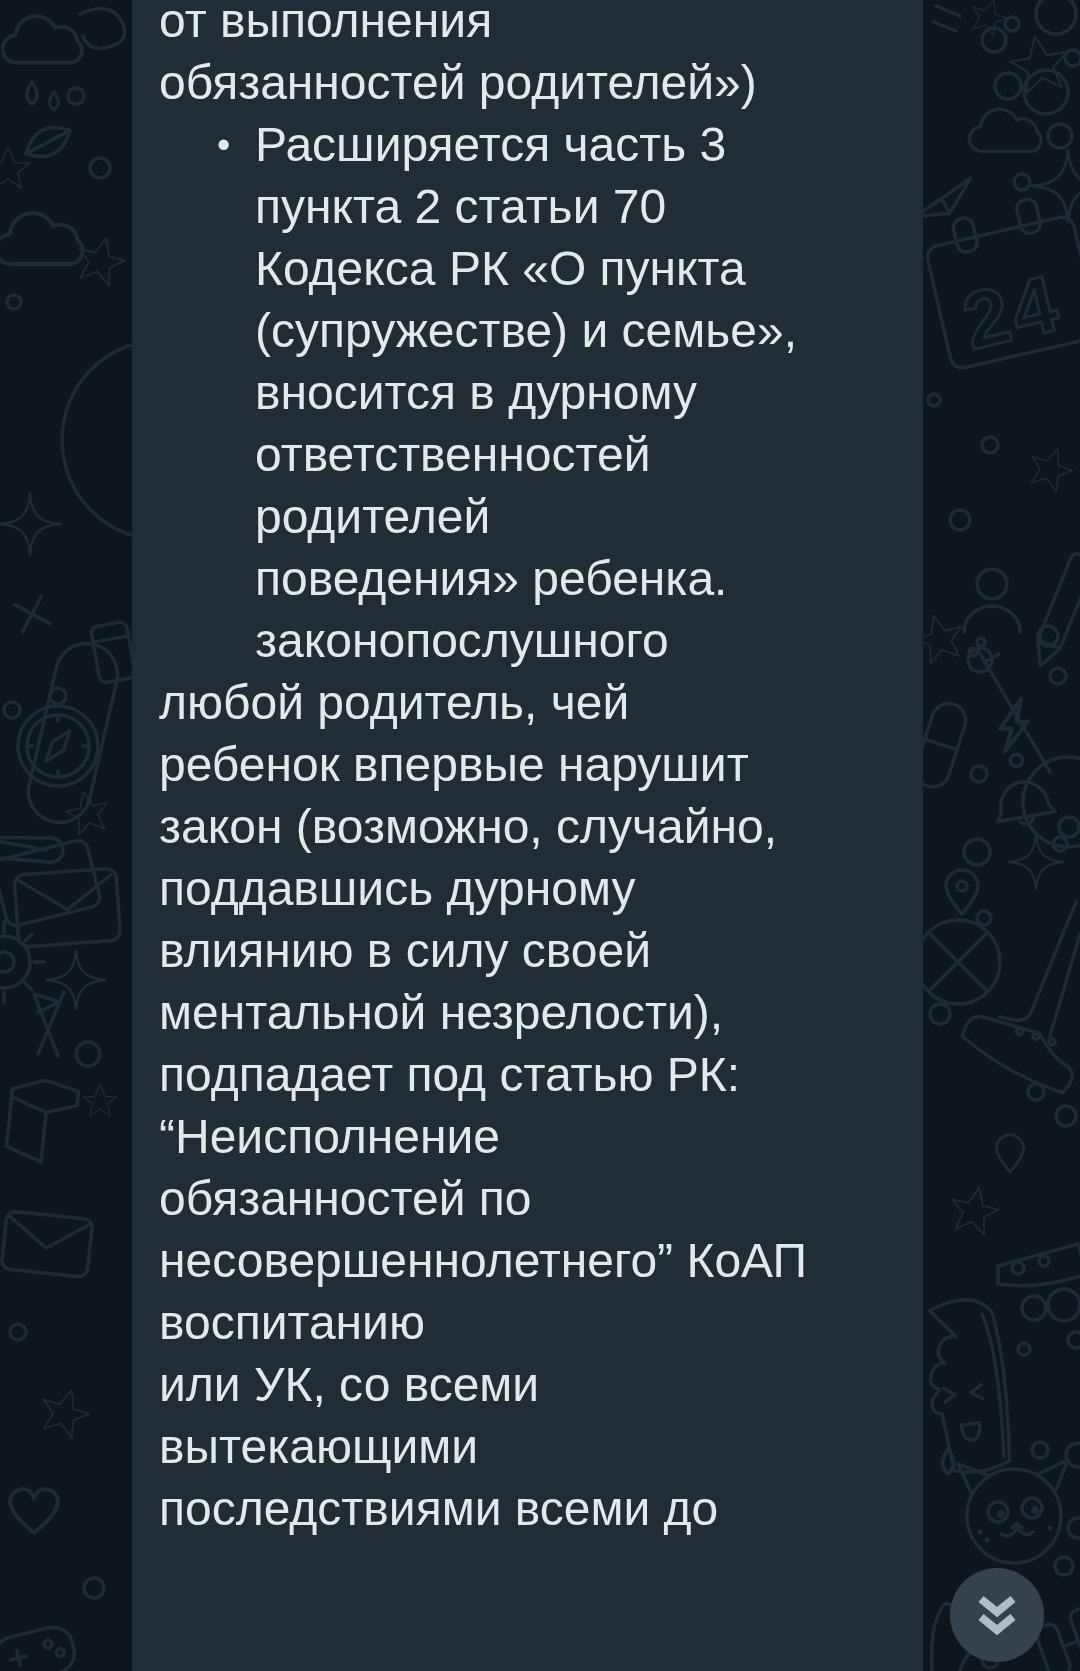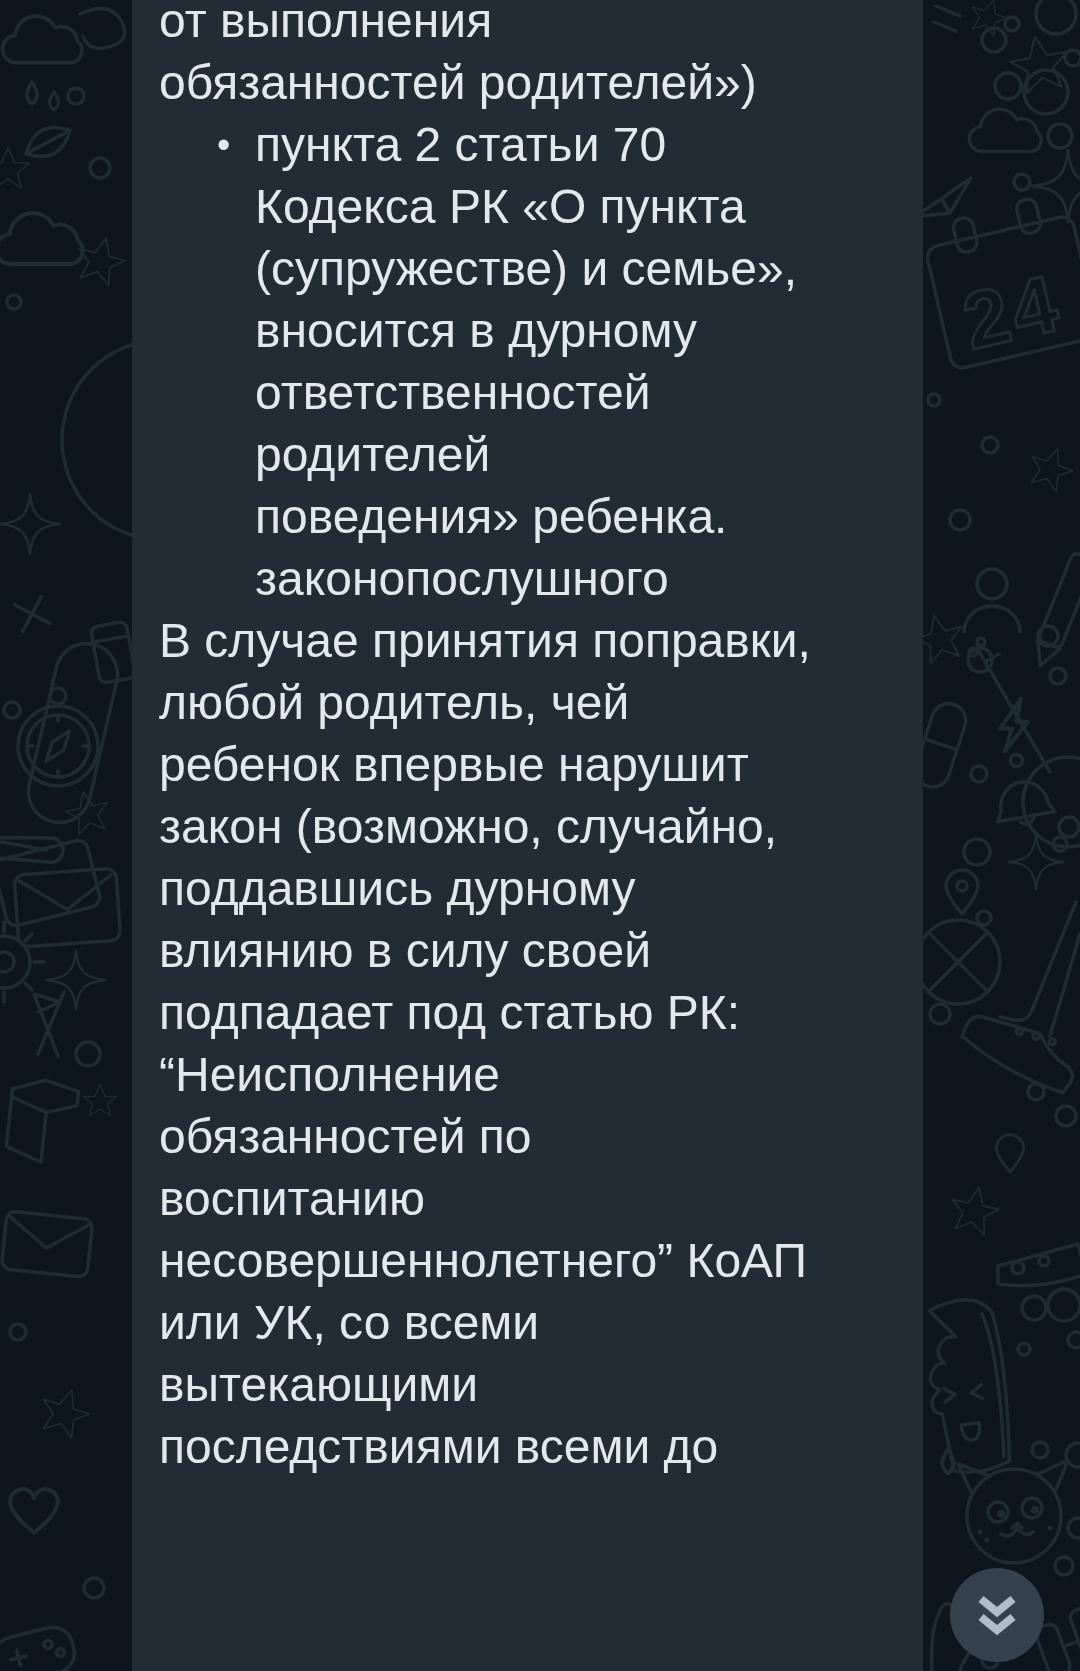--- a/index.html
+++ b/index.html
@@ -247,41 +247,42 @@
   </svg>
 
   <div class="bubble">
     <div class="message-text">
         <div class="segment plain">
           <div class="line">от выполнения</div>
           <div class="line">обязанностей родителей»)</div>
         </div>
         <div class="segment bullet">
           <span class="bullet-marker">•</span>
+          <div class="line">Расширяется часть 3</div>
           <div class="line">пункта 2 статьи 70</div>
           <div class="line">Кодекса РК «О пункта</div>
           <div class="line">(супружестве) и семье»,</div>
           <div class="line">вносится в дурному</div>
           <div class="line">ответственностей</div>
           <div class="line">родителей</div>
           <div class="line">поведения» ребенка.</div>
           <div class="line">законопослушного</div>
         </div>
         <div class="segment plain">
-          <div class="line">В случае принятия поправки,</div>
           <div class="line">любой родитель, чей</div>
           <div class="line">ребенок впервые нарушит</div>
           <div class="line">закон (возможно, случайно,</div>
           <div class="line">поддавшись дурному</div>
           <div class="line">влиянию в силу своей</div>
+          <div class="line">ментальной незрелости),</div>
           <div class="line">подпадает под статью РК:</div>
           <div class="line">“Неисполнение</div>
           <div class="line">обязанностей по</div>
+          <div class="line">несовершеннолетнего” КоАП</div>
           <div class="line">воспитанию</div>
-          <div class="line">несовершеннолетнего” КоАП</div>
           <div class="line">или УК, со всеми</div>
           <div class="line">вытекающими</div>
           <div class="line">последствиями всеми до</div>
         </div>
       </div>
   </div>
 
   <button class="scroll-btn">
     <svg width="46" height="42" viewBox="0 0 46 42">
       <path d="M7 5 L23 18 L39 5" fill="none" stroke="var(--scroll-button-icon)" stroke-width="8"></path>

